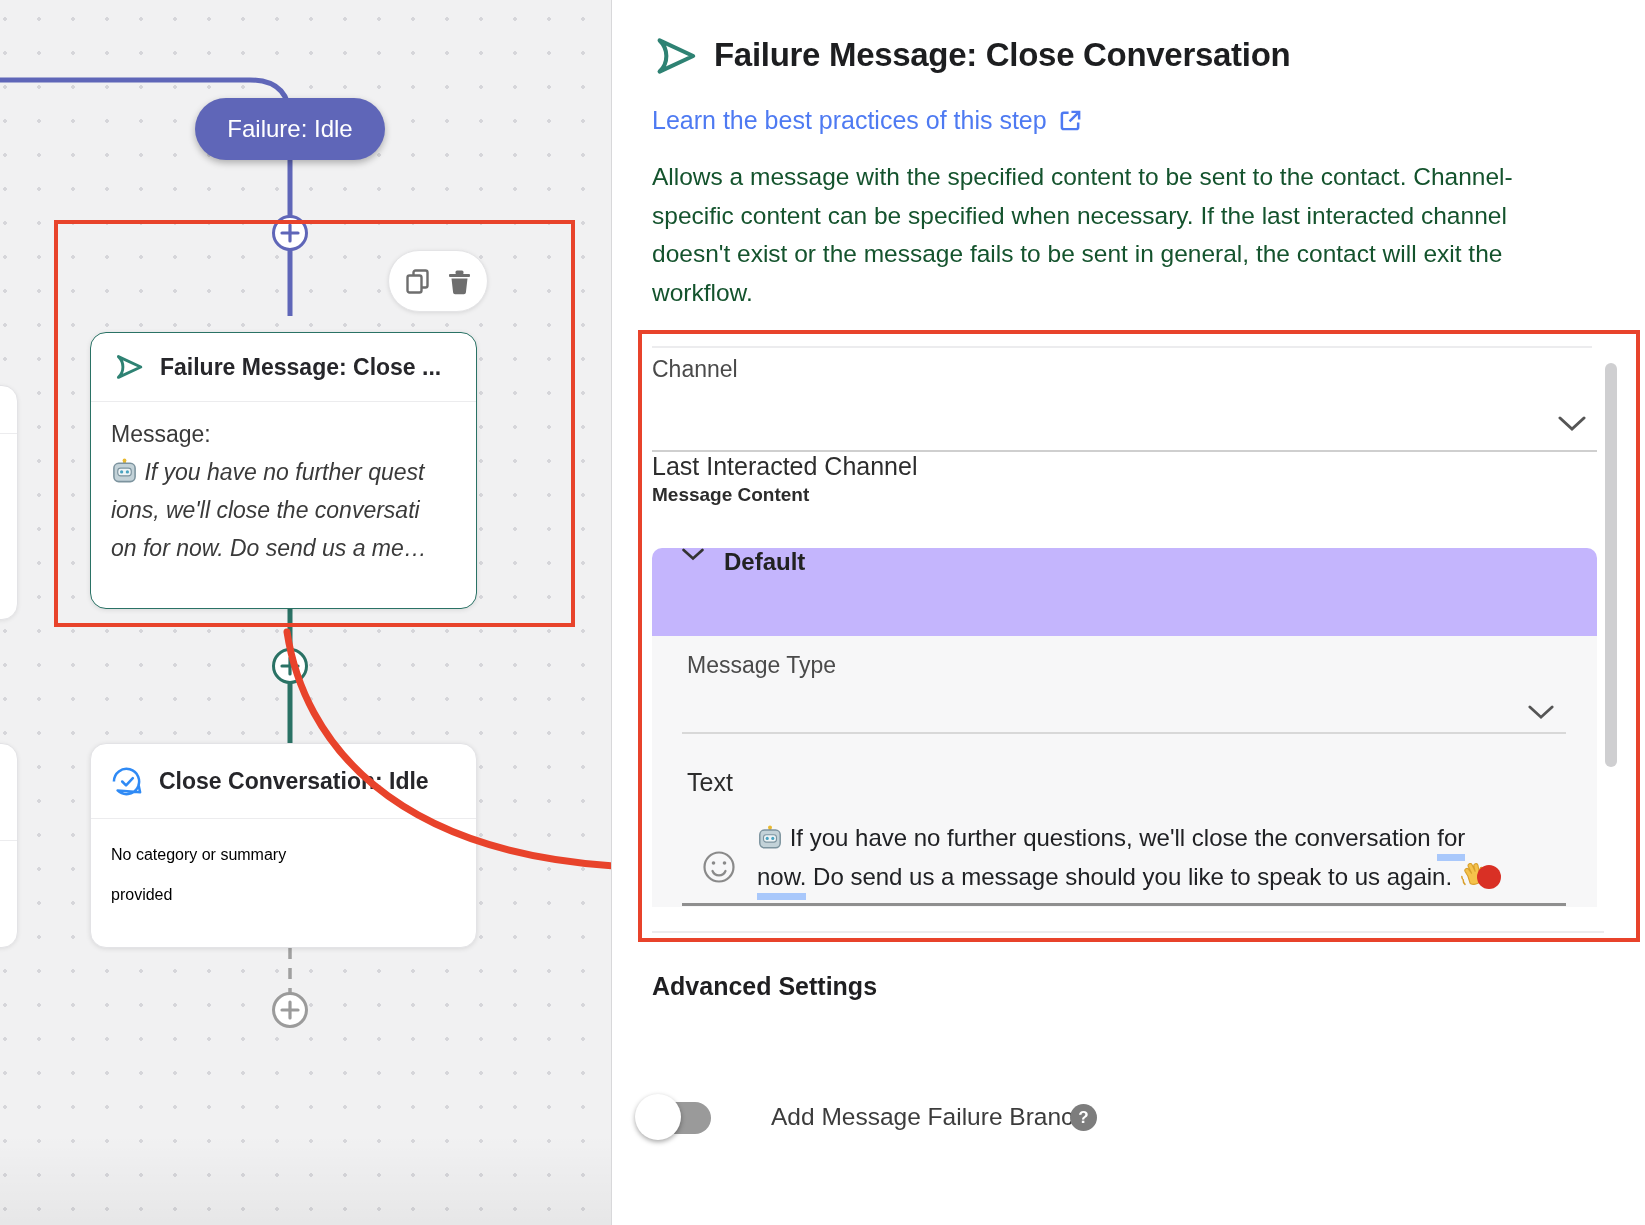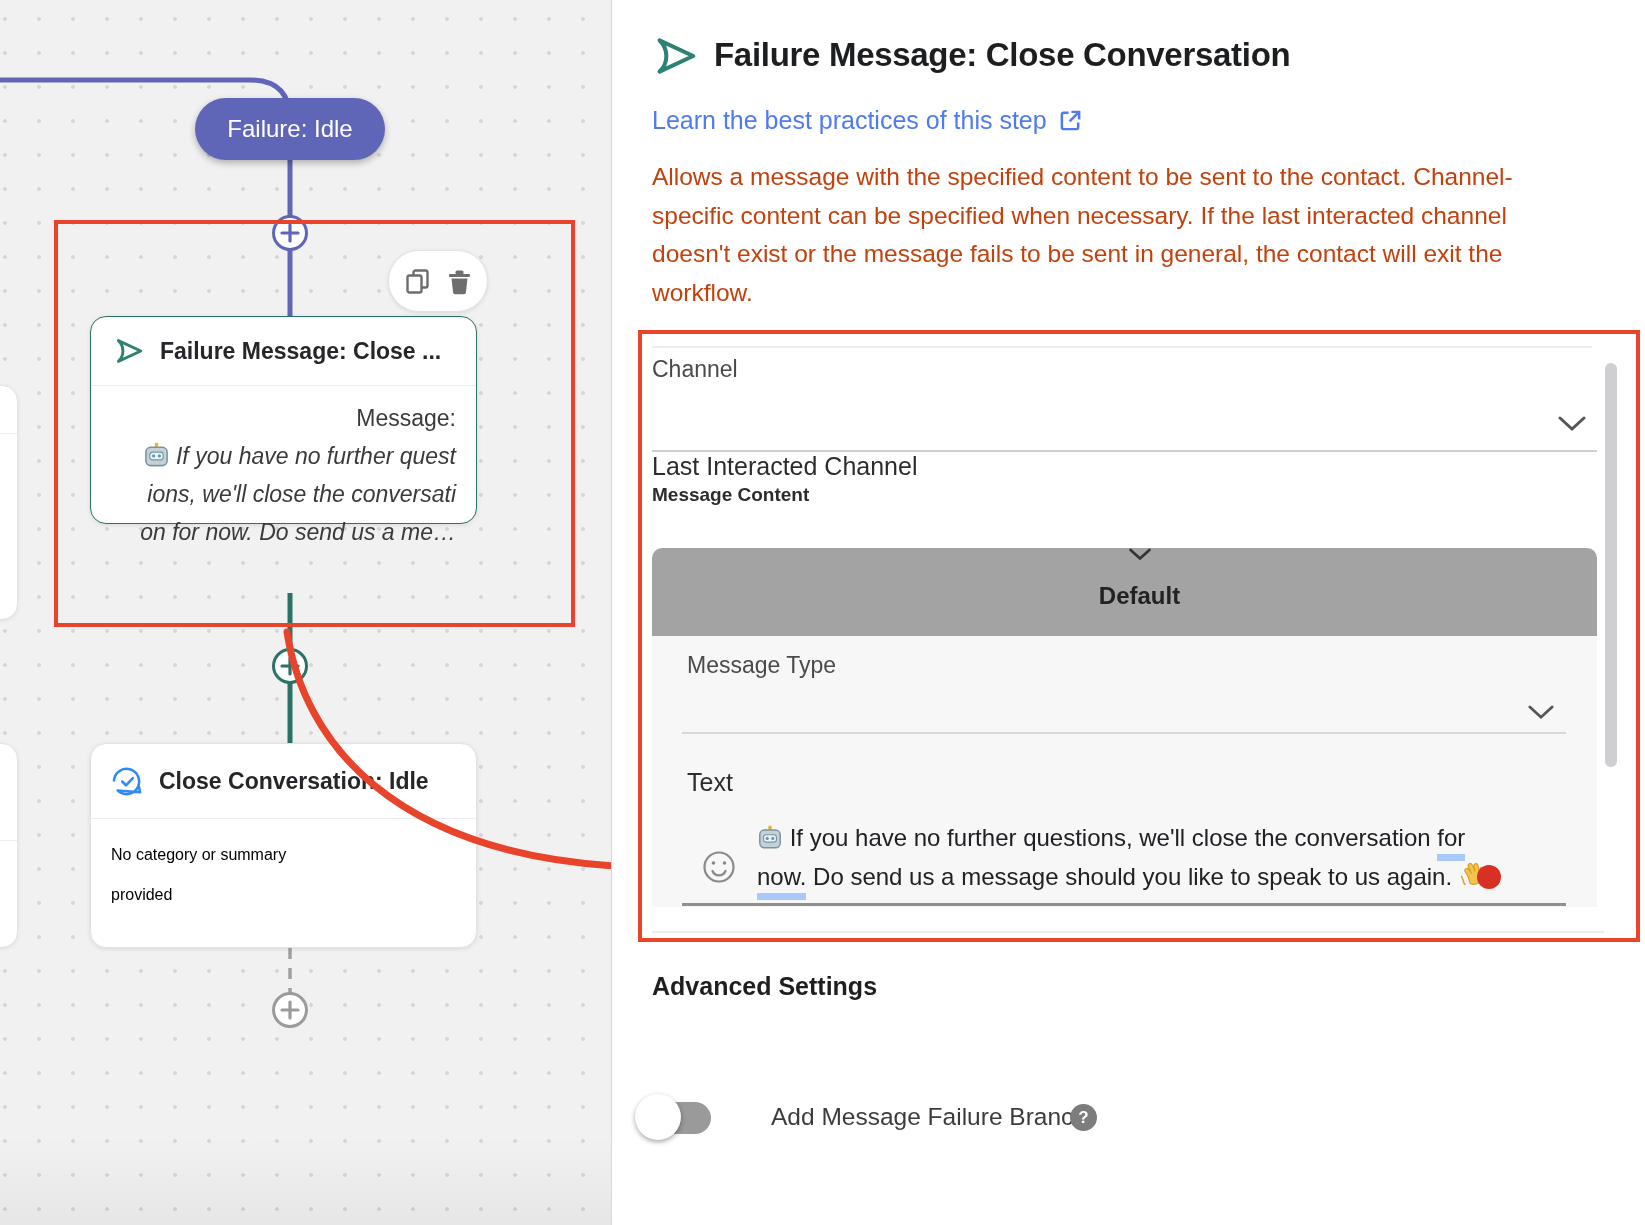--- a/index.html
+++ b/index.html
@@ -23,48 +23,48 @@
   #plus-purple{left:272px;top:215px;border:3px solid #5f66b8;}
   #plus-teal{left:272px;top:648px;border:3px solid #2a7265;}
   #plus-gray{left:272px;top:992px;border:3px solid #9b9b9b;}
   .sel-rect{position:absolute;left:54px;top:220px;width:521px;height:407px;border:4px solid #e8432b;
     box-sizing:border-box;z-index:20;pointer-events:none;}
   .action-pill{position:absolute;left:388px;top:250px;width:100px;height:62px;border-radius:31px;
     background:#fff;border:1.5px solid #e4e4e6;box-shadow:0 1px 4px rgba(0,0,0,.10);
     display:flex;align-items:center;justify-content:center;gap:16px;z-index:9;box-sizing:border-box;}
   .card{position:absolute;left:90px;width:387px;background:#fff;border-radius:16px;
     box-shadow:0 1px 5px rgba(0,0,0,.10);box-sizing:border-box;z-index:8;}
-  #node1{top:316px;height:208px;border:1.5px solid #2a7265;text-align:right;}
+  #node1{top:332px;height:277px;border:1.5px solid #2a7265;}
   #node2{top:743px;height:205px;border:1px solid #e3e3e6;}
   .card-header{display:flex;align-items:center;gap:15px;padding:0 20px;border-bottom:1px solid #ececee;}
   #node1 .card-header{height:68px;}
   #node2 .card-header{height:74px;}
   .card-title{font-size:23px;font-weight:700;color:#26262a;white-space:nowrap;}
   #node1 .card-body{padding:13px 20px 0 20px;font-size:23px;line-height:38px;color:#3a3a3a;}
   .msg-italic{font-style:italic;}
   #node2 .card-body{padding:16px 20px 0 20px;font-size:16px;line-height:40px;color:#000000;}
   .sliver{position:absolute;left:-26px;width:44px;background:#fff;border:1px solid #e3e3e6;
     border-radius:16px;box-shadow:0 1px 4px rgba(0,0,0,.08);z-index:8;box-sizing:border-box;}
   #sliver1{top:385px;height:235px;}
   #sliver2{top:743px;height:205px;}
   .sliver-div{border-top:1px solid #ececee;}
   
   .abs{position:absolute;}
   #panel-title{left:714px;top:36px;font-size:33px;font-weight:700;color:#1d1e20;letter-spacing:-.3px;}
   #learn-link{left:652px;top:106px;display:flex;align-items:center;gap:12px;color:#4e7af2;
     font-size:25px;cursor:pointer;}
-  #description{left:652px;top:158px;width:945px;font-size:24.5px;line-height:38.5px;color:#c2410c;}
+  #description{left:652px;top:158px;width:945px;font-size:24.5px;line-height:38.5px;color:#14532d;}
   #config-box{left:638px;top:330px;width:1002px;height:612px;border:4px solid #e8432b;
     box-sizing:border-box;z-index:3;pointer-events:none;}
   .hline{height:1.5px;background:#ececee;}
   .label{font-size:23px;color:#4a4a4a;}
   .select-value{font-size:25px;color:#2d2d2d;margin-top:48px;}
-  #default-bar{left:652px;top:548px;width:945px;height:88px;background:#a3a3a3;
-    border-radius:10px 10px 0 0;display:flex;align-items:center;gap:20px;padding-left:30px;
-    box-sizing:border-box;cursor:pointer;flex-direction:column;}
+  #default-bar{left:652px;top:548px;width:945px;height:88px;background:#c4b5fd;
+    border-radius:10px 10px 0 0;display:flex;align-items:flex-start;gap:20px;padding-left:30px;
+    box-sizing:border-box;cursor:pointer;}
   #default-bar .acc-label{font-size:24px;font-weight:700;color:#222;}
   #content-box{left:652px;top:636px;width:945px;height:271px;background:#f7f7f8;}
   .mark{border-bottom:7px solid #a9c8fb;padding-bottom:3px;}
   #msg-lines{left:757px;top:818px;width:790px;font-size:24px;line-height:39px;color:#202124;}
   #msg-lines svg{vertical-align:-4px;}
   .red-dot{display:inline-block;width:24px;height:24px;border-radius:50%;background:#d93025;
     vertical-align:-4px;margin-left:-9px;}
   #scrollbar{left:1605px;top:363px;width:12px;height:404px;background:#cfcfd1;border-radius:6px;}
   #advanced{left:652px;top:972px;font-size:25px;font-weight:700;color:#1f1f21;}
   #toggle-track{left:641px;top:1102px;width:70px;height:32px;border-radius:16px;background:#9a9a9a;cursor:pointer;}

